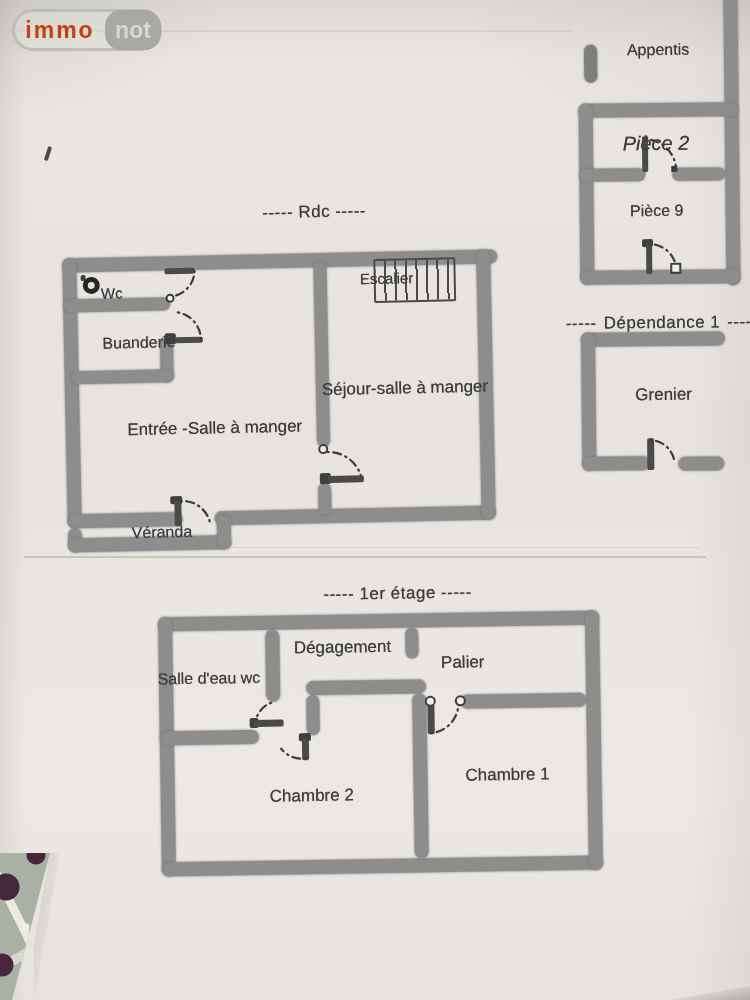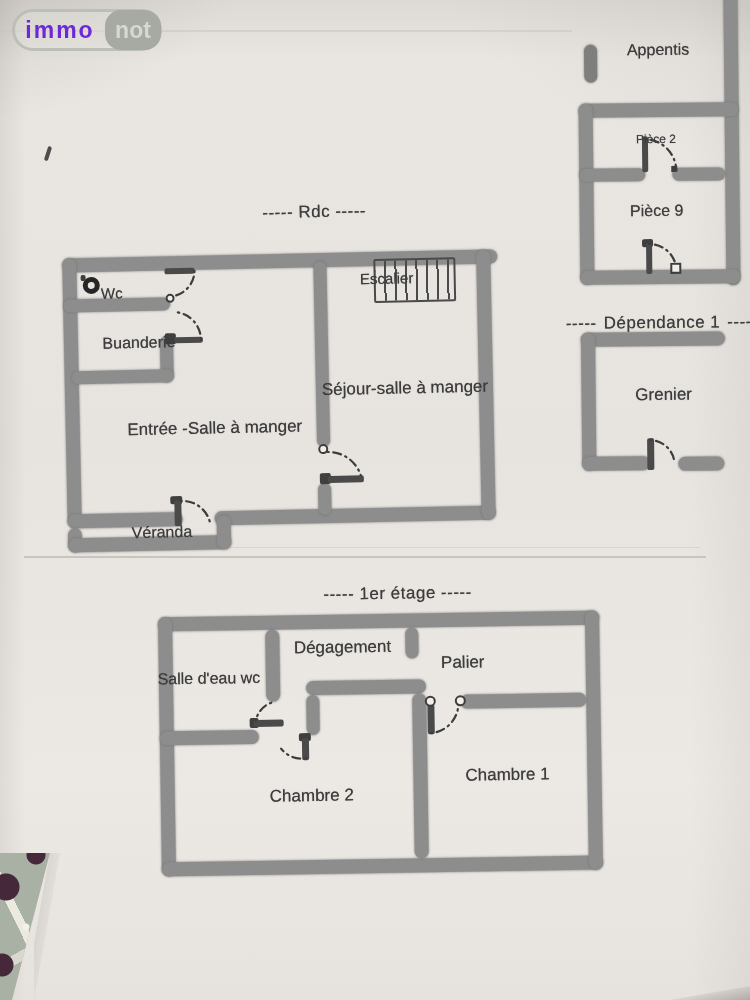--- a/index.html
+++ b/index.html
@@ -40,21 +40,21 @@
   }
   .sepline{position:absolute;background:#c8c5bf;}
   .wc-ring{position:absolute;width:17px;height:17px;border:5px solid #262626;border-radius:50%;box-sizing:border-box;}
   .logo{
     position:absolute;left:12px;top:9px;width:150px;height:42px;
     border:3px solid #bcbfb6;border-radius:23px;display:flex;align-items:center;
     background:rgba(230,228,222,0.35);box-sizing:border-box;
   }
   .logo .immo{
     flex:1;text-align:center;font-size:23px;font-weight:bold;letter-spacing:2px;
-    color:#6d28d9;
+    color:#c2410c;
   }
   .logo .not{
     width:56px;height:40px;margin-right:-2px;border-radius:16px;background:#a6aaa2;
     display:flex;align-items:center;justify-content:center;
     font-size:23px;font-weight:bold;color:#d6d8d1;
   }
   .pattern{
     position:absolute;left:0;top:853px;width:62px;height:147px;
     clip-path:polygon(0 0, 50px 0, 12px 100%, 0 100%);
     background-color:#a9b1a5;
@@ -115,21 +115,21 @@
     <div class="leaf" style="left:645px;top:438px;width:7px;height:32px;"></div>
     <svg width="750" height="1000" viewBox="0 0 750 1000">
       <path class="arc" d="M 646 139 A 32 32 0 0 1 677 170"></path>
       <rect x="672" y="166" width="6" height="6" fill="#3d3d3d"></rect>
       <path class="arc" d="M 649 244 A 27 27 0 0 1 676 268"></path>
       <rect x="671" y="264" width="9" height="9" fill="#f1efea" stroke="#3d3d3d" stroke-width="2"></rect>
       <path class="arc" d="M 648 440 A 25 25 0 0 1 672 461"></path>
     </svg>
 
     <div class="lbl room" style="left:612px;top:41px;width:96px;font-size:16px;">Appentis</div>
-    <div class="lbl room" style="left:610px;top:132px;width:94px;font-size:12px;">Pièce 2</div>
+    <div class="lbl room" style="left:610px;top:132px;width:94px;font-size:20px;font-style:italic;">Pièce 2</div>
     <div class="lbl room" style="left:610px;top:202px;width:94px;font-size:16px;">Pièce 9</div>
     <div class="lbl sec" style="left:565px;top:313px;width:200px;display:flex;justify-content:flex-start;gap:7px;">
       <span>-----</span>
       <span>Dépendance 1</span>
       <span>-----</span>
     </div>
     <div class="lbl room" style="left:614px;top:385px;width:96px;">Grenier</div>
   </div>
 
   <div class="group" style="transform:rotate(-1.2deg);transform-origin:280px 390px;">

